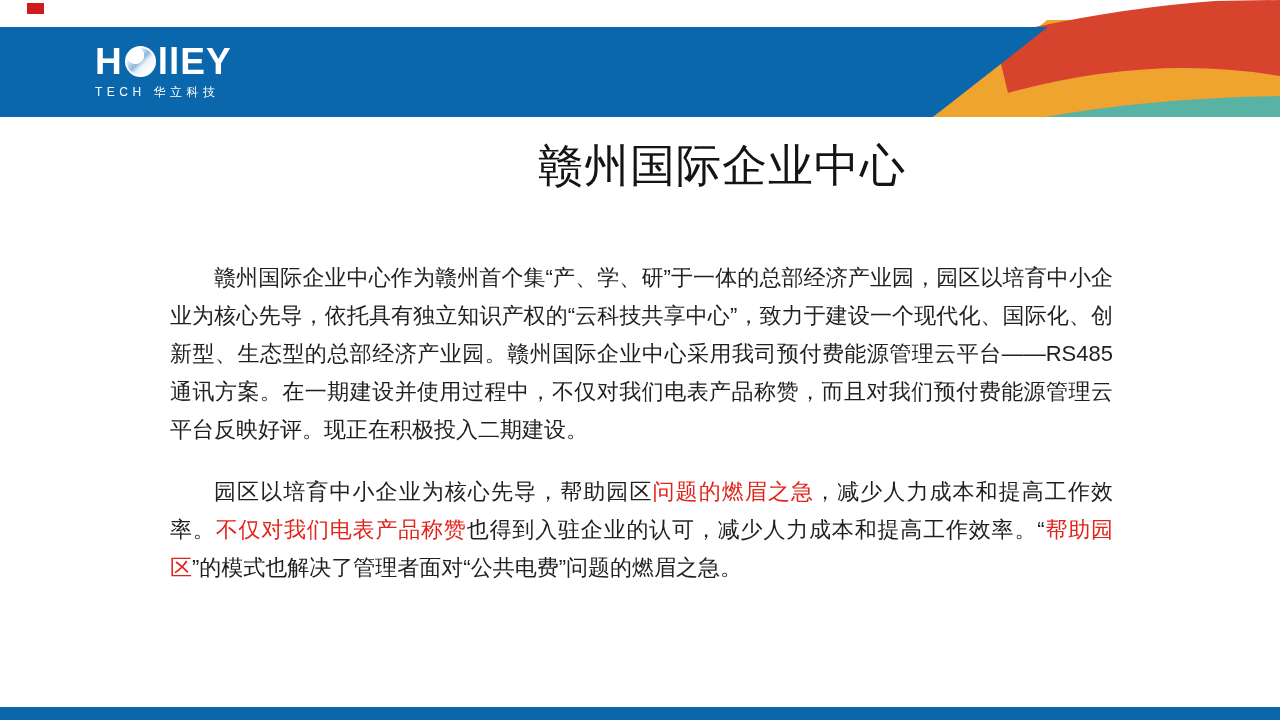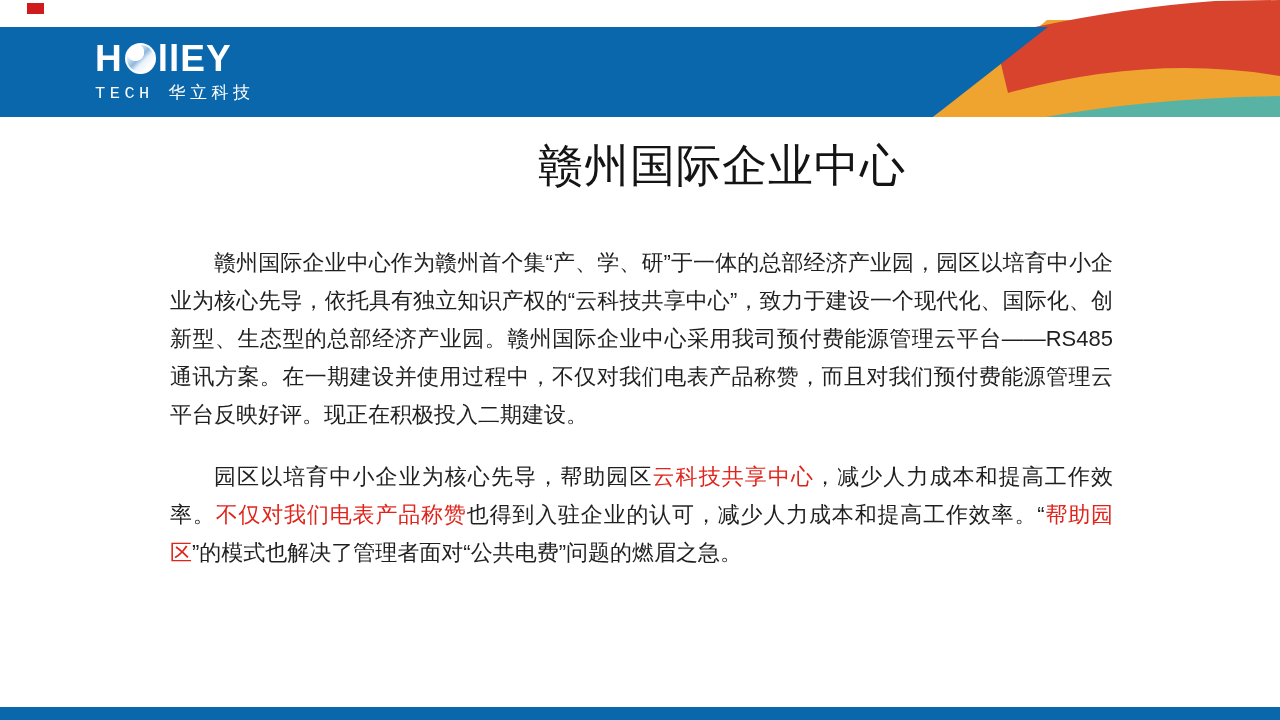--- a/index.html
+++ b/index.html
@@ -44,40 +44,40 @@
   }
   .logo-o{
     display:inline-block;width:31px;height:31px;border-radius:50%;
     margin:0 2px;
     background:
       radial-gradient(circle at 34% 30%, #ffffff 0 28%, rgba(255,255,255,0) 30%),
       linear-gradient(135deg,#ffffff 22%,#8db9de 48%,#eaf3fa 60%,#ffffff 78%);
     box-shadow:0 0 0 2px rgba(255,255,255,.9) inset;
   }
   .logo-sub{
-    color:#ffffff;font-size:17px;letter-spacing:4.5px;
-    margin-top:4px;white-space:nowrap;font-family:Liberation Mono, monospace;
+    color:#ffffff;font-size:12px;letter-spacing:4.5px;
+    margin-top:4px;white-space:nowrap;
   }
   .header-title{
     margin-left:22px;
     color:var(--title-yellow,#FBD243);
     font-size:33px;font-weight:bold;
     letter-spacing:1px;white-space:nowrap;
   }
   
   .main-title{
     position:absolute;left:0;top:136px;width:100%;
     text-align:center;
     transform:translateX(82px);
     font-size:45px;font-weight:400;color:#141414;
     letter-spacing:1px;
   }
   
   .body-text{
-    position:absolute;left:170px;top:244px;width:943px;
+    position:absolute;left:170px;top:259px;width:943px;
   }
   .body-text p{
     margin:0 0 24px 0;
     font-size:22px;line-height:38px;
     color:#1f1f1f;
     text-align:justify;
     text-indent:2em;
   }
   .red{color:var(--accent-red-text,#E0241B);}
   
@@ -112,18 +112,18 @@
         <span>llEY</span>
       </div>
       <div class="logo-sub">TECH 华立科技</div>
     </div>
   </div>
 
   <div class="main-title">赣州国际企业中心</div>
 
   <div class="body-text">
     <p><span>赣州国际企业中心作为赣州首个集“产、学、研”于一体的总部经济产业园，园区以培育中小企业为核心先导，依托具有独立知识产权的“云科技共享中心”，致力于建设一个现代化、国际化、创新型、生态型的总部经济产业园。赣州国际企业中心采用我司预付费能源管理云平台——RS485通讯方案。在一期建设并使用过程中，不仅对我们电表产品称赞，而且对我们预付费能源管理云平台反映好评。现正在积极投入二期建设。</span></p>
-    <p><span>园区以培育中小企业为核心先导，帮助园区</span><span class="red">云科技共享中心</span><span>，减少人力成本和提高工作效率。</span><span class="red">不仅对我们电表产品称赞</span><span>也得到入驻企业的认可，减少人力成本和提高工作效率。“</span><span class="red">帮助园区</span><span>”的模式也解决了管理者面对“公共电费”问题的燃眉之急。</span></p>
+    <p><span>园区以培育中小企业为核心先导，帮助园区</span><span class="red">问题的燃眉之急</span><span>，减少人力成本和提高工作效率。</span><span class="red">不仅对我们电表产品称赞</span><span>也得到入驻企业的认可，减少人力成本和提高工作效率。“</span><span class="red">帮助园区</span><span>”的模式也解决了管理者面对“公共电费”问题的燃眉之急。</span></p>
   </div>
 
   <div class="footer-bar"></div>
 
 </div>
 
 </body></html>

